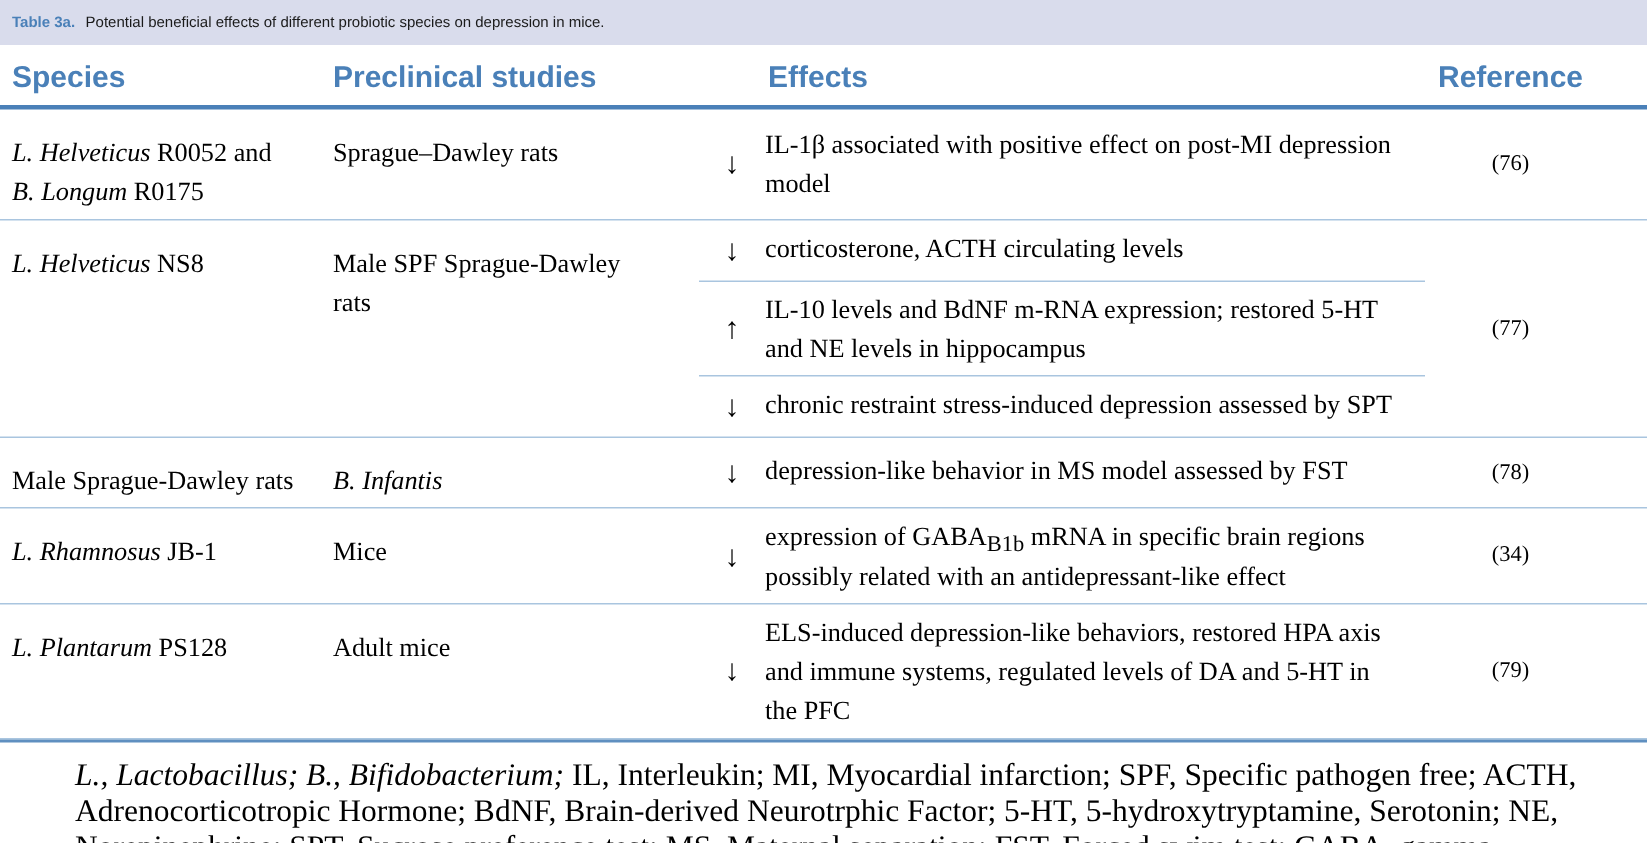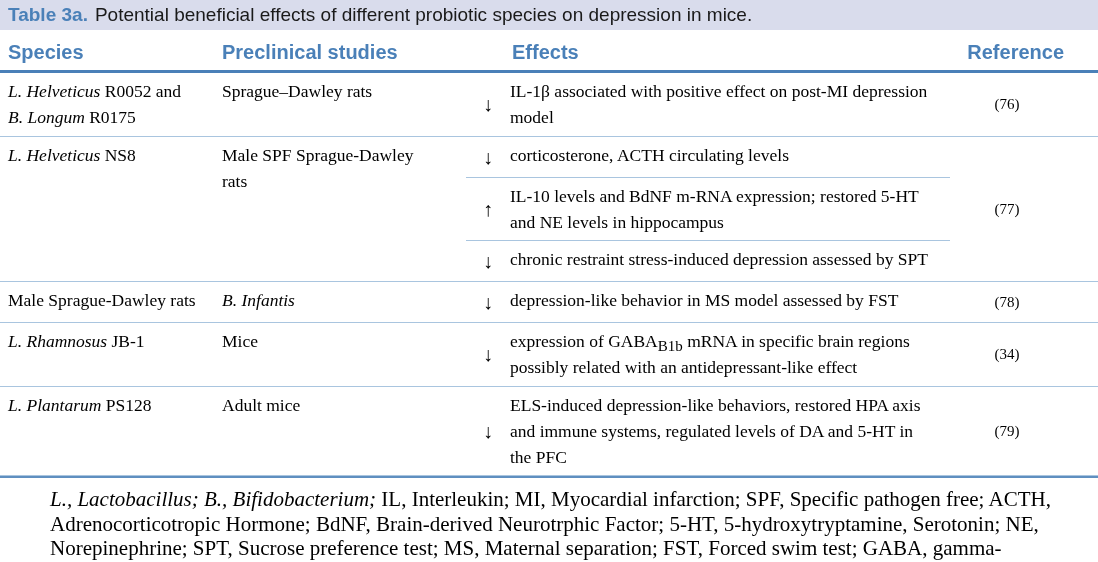--- a/index.html
+++ b/index.html
@@ -12,52 +12,52 @@
     overflow:hidden;
     box-sizing:border-box;
   }
   
   .titlebar{
     height:30px;
     background:#d9dcec;
     display:flex;align-items:center;
     padding-left:8px;
     font-family:"Liberation Sans", sans-serif;
-    font-size:19px;
+    font-size:10px;
     box-sizing:border-box;
   }
   .titlebar .tlabel{color:#4a80b8;font-weight:bold;margin-right:7px;}
   .titlebar .ttext{color:#1a1a1a;}
   
   .grid{
     display:grid;
     grid-template-columns:214px 244px 484px 1fr;
     padding-left:8px;
     box-sizing:border-box;
   }
   .headrow{
     padding-top:11px;
     padding-bottom:6px;
     font-family:"Liberation Sans", sans-serif;
     font-size:20px;
     font-weight:bold;
     color:#4a80b8;
   }
   .headrow .h-effects{padding-left:46px;}
-  .headrow .h-ref{text-align:right;padding-right:34px;}
+  .headrow .h-ref{text-align:center;padding-right:34px;}
   .thick-rule{height:3px;background:#4a80b8;}
   .bottom-rule{height:2px;background:#5f8fc0;}
   
   .row{
     font-size:17.5px;
     line-height:1.5;
     border-bottom:1px solid #a9c5df;
   }
   .row:last-of-type{border-bottom:none;}
-  .cell{padding-top:5px;padding-bottom:5px;padding-right:24px;box-sizing:border-box;}
+  .cell{padding-top:15px;padding-bottom:5px;padding-right:24px;box-sizing:border-box;}
   .effects-cell{padding:0;display:flex;flex-direction:column;justify-content:center;}
   .effect-block{
     display:grid;
     grid-template-columns:44px 1fr;
     padding:5px 0;
   }
   .effect-block + .effect-block{border-top:1px solid #a9c5df;}
   .effect-arrow{
     align-self:center;
     text-align:center;

